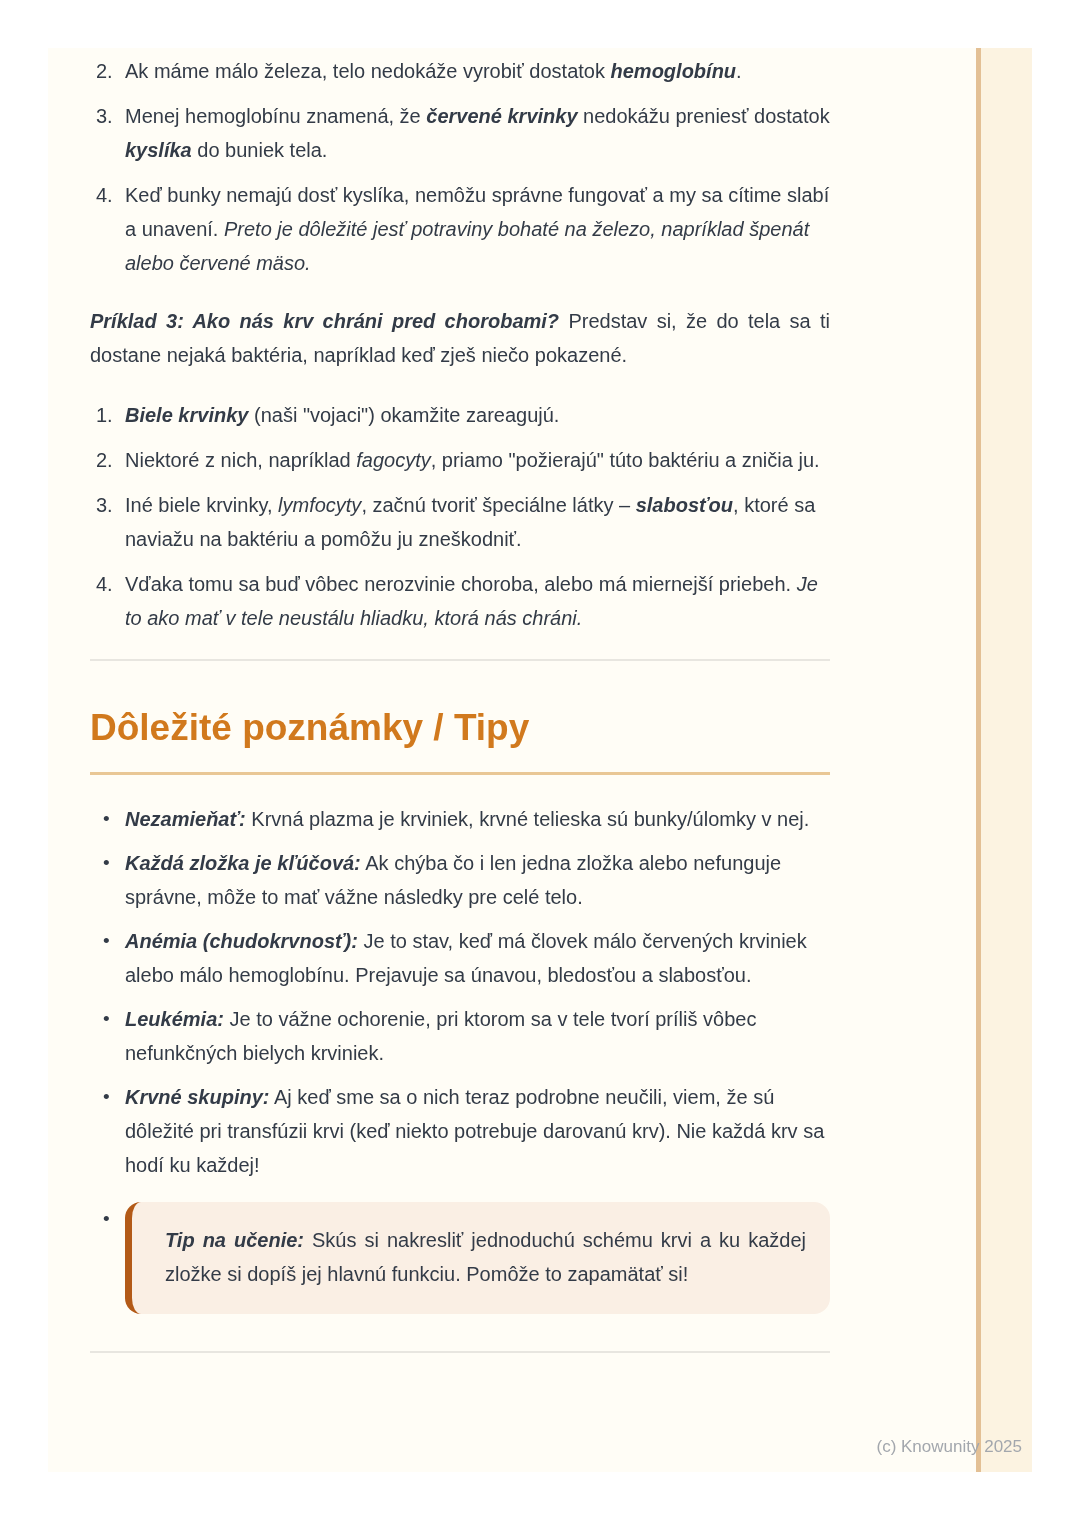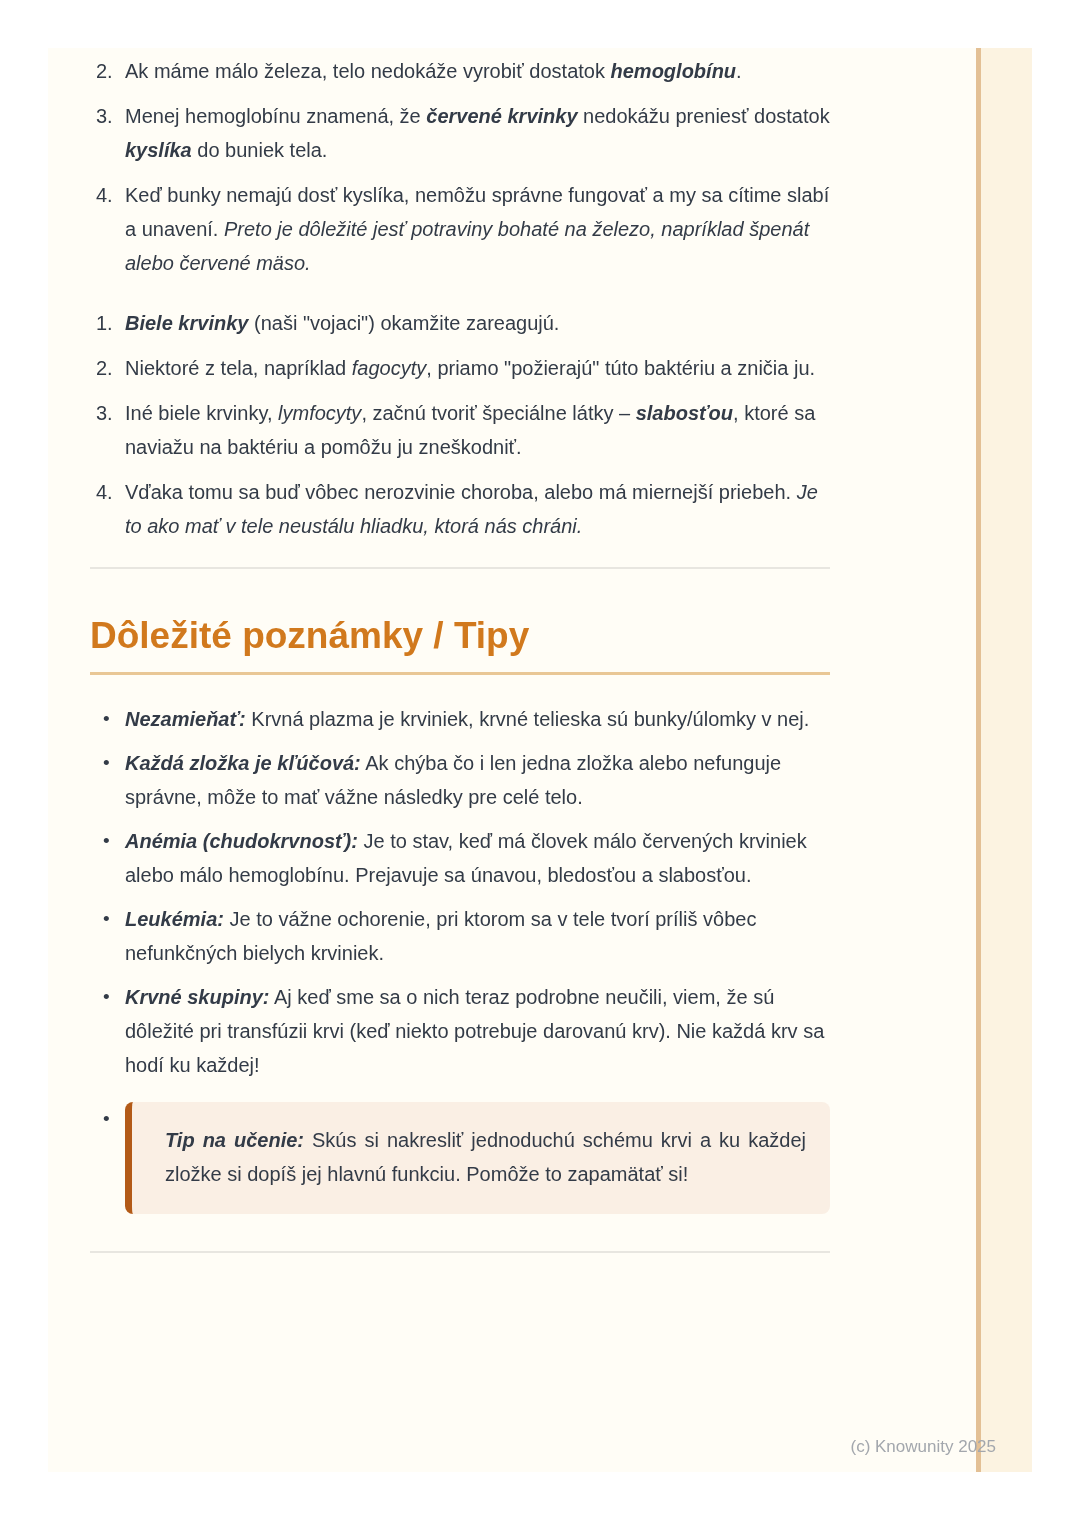--- a/index.html
+++ b/index.html
@@ -43,39 +43,39 @@
   .num-marker{padding-left:6px;}
   .dot-marker{padding-left:13px;font-size:19px;}
   .li-text{flex:1;}
   .para{margin-top:24px;text-align:justify;}
   .list-b{margin-top:26px;}
   .divider{border:none;border-top:2px solid var(--divider);margin-top:24px;}
   .section-title{
     margin-top:44px;
     font-size:37px;line-height:46px;font-weight:bold;
     color:var(--heading);
-    padding-bottom:13px;
+    padding-bottom:21px;
     border-bottom:3px solid var(--heading-underline);
   }
   .bullet-list{margin-top:27px;}
   .bullet-list .row{margin-bottom:10px;}
   .tip-row{display:flex;margin-top:20px;}
   .tip-box{
     flex:1;
     background:var(--tip-bg);
     border-left:7px solid var(--tip-border);
-    border-radius:8px;
+    border-radius:16px;
     padding:21px 24px 23px 33px;
     text-align:justify;
   }
   .divider-bottom{margin-top:37px;}
   strong{font-weight:bold;font-style:italic;}
   em{font-style:italic;text-align:center;}
   .footer{
-    position:absolute;right:84px;top:1438px;
+    position:absolute;right:58px;top:1438px;
     font-size:17px;line-height:18px;color:var(--footer-text);
   }
 </style>
 </head>
 <body>
 
 <div class="paper">
   <div class="accent-strip"></div>
   <div class="accent-line"></div>
 
@@ -89,29 +89,30 @@
         <div class="row">
           <span class="marker num-marker">3.</span>
           <div class="li-text"><span>Menej hemoglobínu znamená, že </span><strong>červené krvinky</strong><span> nedokážu preniesť dostatok </span><strong>kyslíka</strong><span> do buniek tela.</span></div>
         </div>
         <div class="row">
           <span class="marker num-marker">4.</span>
           <div class="li-text"><span>Keď bunky nemajú dosť kyslíka, nemôžu správne fungovať a my sa cítime slabí a unavení. </span><em>Preto je dôležité jesť potraviny bohaté na železo, napríklad špenát alebo červené mäso.</em></div>
         </div>
       </div>
 
+    <p class="para"><strong>Príklad 3: Ako nás krv chráni pred chorobami?</strong><span> Predstav si, že do tela sa ti dostane nejaká baktéria, napríklad keď zješ niečo pokazené.</span></p>
 
     <div class="list list-b">
         <div class="row">
           <span class="marker num-marker">1.</span>
           <div class="li-text"><strong>Biele krvinky</strong><span> (naši "vojaci") okamžite zareagujú.</span></div>
         </div>
         <div class="row">
           <span class="marker num-marker">2.</span>
-          <div class="li-text"><span>Niektoré z tela, napríklad </span><em>fagocyty</em><span>, priamo "požierajú" túto baktériu a zničia ju.</span></div>
+          <div class="li-text"><span>Niektoré z nich, napríklad </span><em>fagocyty</em><span>, priamo "požierajú" túto baktériu a zničia ju.</span></div>
         </div>
         <div class="row">
           <span class="marker num-marker">3.</span>
           <div class="li-text"><span>Iné biele krvinky, </span><em>lymfocyty</em><span>, začnú tvoriť špeciálne látky – </span><strong>slabosťou</strong><span>, ktoré sa naviažu na baktériu a pomôžu ju zneškodniť.</span></div>
         </div>
         <div class="row">
           <span class="marker num-marker">4.</span>
           <div class="li-text"><span>Vďaka tomu sa buď vôbec nerozvinie choroba, alebo má miernejší priebeh. </span><em>Je to ako mať v tele neustálu hliadku, ktorá nás chráni.</em></div>
         </div>
       </div>

